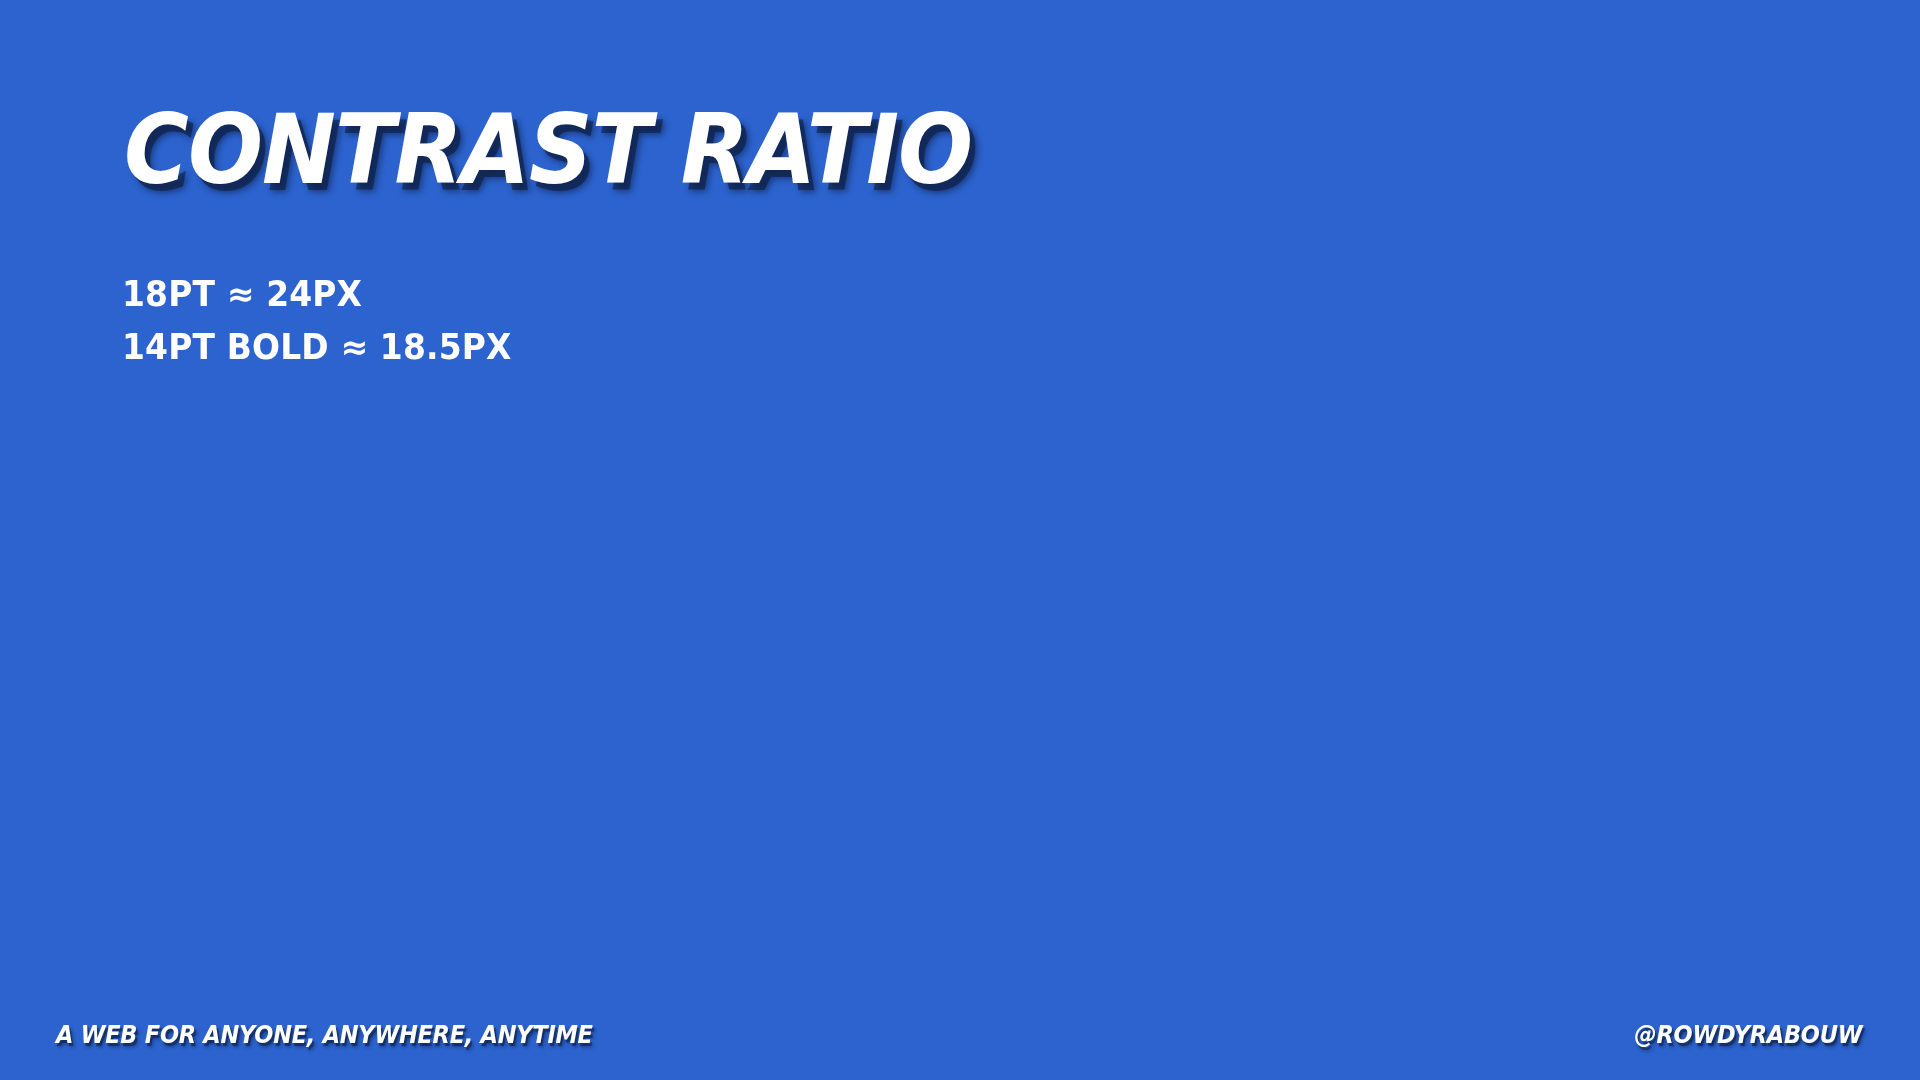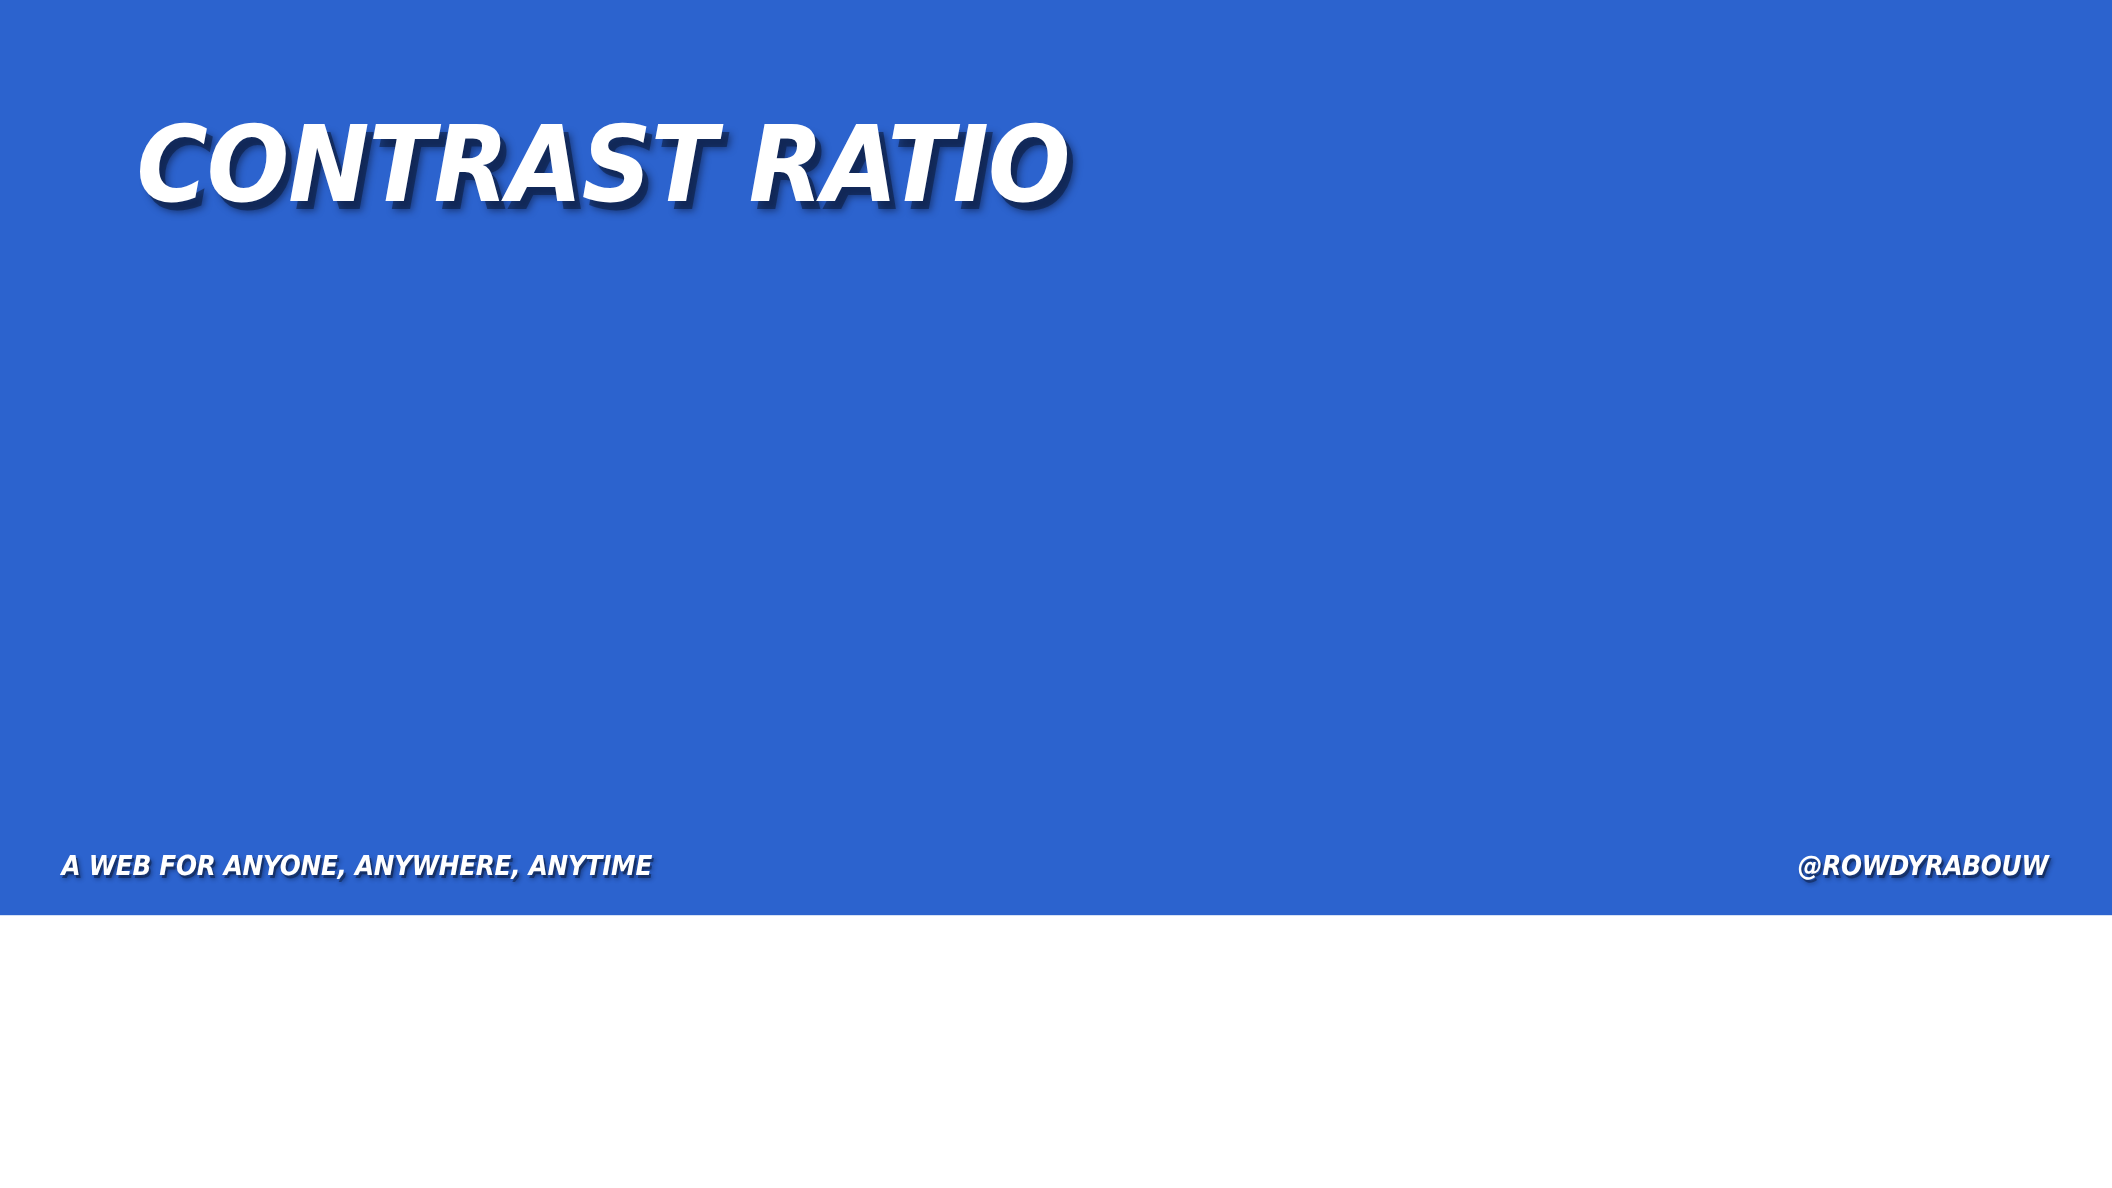--- a/index.html
+++ b/index.html
@@ -9,21 +9,21 @@
   body {
     width: 1920px;
     height: 1080px;
     overflow: hidden;
     font-family: "Liberation Sans", sans-serif;
   }
 
   #slide {
     position: relative;
     width: 1920px;
-    height: 832px;
+    height: 1080px;
     background: #2c63ce;
     overflow: hidden;
   }
 
   
   #slide-title {
     position: absolute;
     left: 124px;
     top: 38px;
     font-family: "DejaVu Sans", sans-serif;
@@ -99,20 +99,24 @@
 <body>
 
 <div id="slide">
 
   <h1 id="slide-title">CONTRAST RATIO</h1>
 
   <div id="body-blocks">
 
 
 
+    <div class="body-block" id="block-3">
+      <div class="body-line">18PT ≈ 24PX</div>
+      <div class="body-line">14PT BOLD ≈ 18.5PX</div>
+    </div>
 
   </div>
 
   <div class="footer-text" id="footer-tagline">A WEB FOR ANYONE, ANYWHERE, ANYTIME</div>
 
   <div class="footer-text" id="footer-handle">@ROWDYRABOUW</div>
 
 </div>
 
 </body></html>

